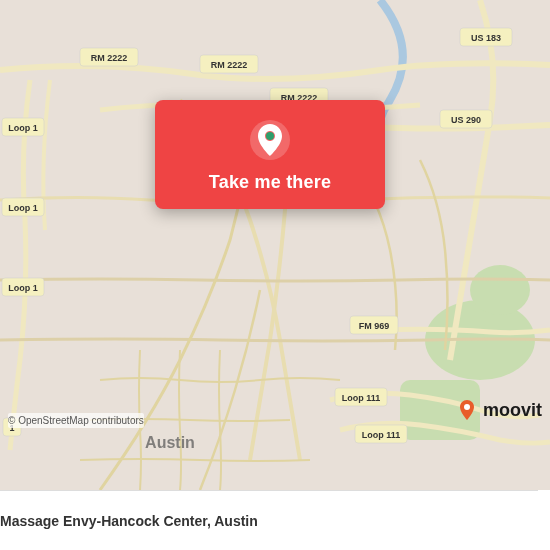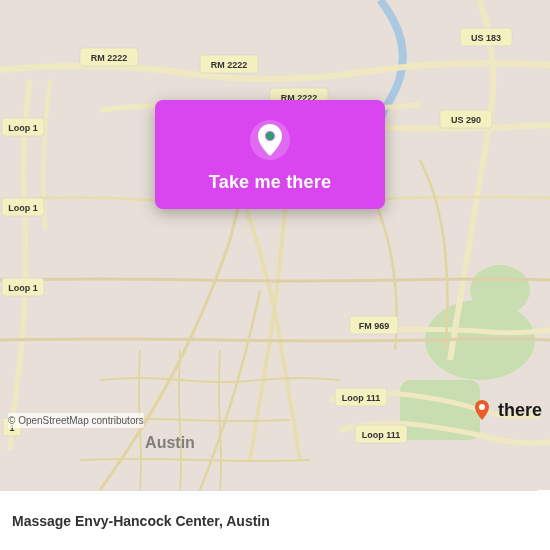--- a/index.html
+++ b/index.html
@@ -27,21 +27,21 @@
       position: absolute;
       top: 0; left: 0;
     }
 
     
     #card {
       position: absolute;
       top: 100px;
       left: 155px;
       width: 230px;
-      background: #d946ef;
+      background: #ef4444;
       border-radius: 8px;
       display: flex;
       flex-direction: column;
       align-items: center;
       padding: 18px 16px 16px 16px;
       box-shadow: 0 4px 16px rgba(0,0,0,0.3);
       z-index: 10;
     }
 
     #card-icon {
@@ -58,21 +58,21 @@
     }
 
     
     #bottom-bar {
       width: 538px;
       height: 60px;
       background: white;
       display: flex;
       flex-direction: column;
       justify-content: center;
-      padding: 0 12px;
+      padding: 0 0;
       border-top: 1px solid #ddd;
       position: absolute;
       bottom: 0;
       left: 0;
     }
 
     #place-name {
       font-size: 14px;
       font-weight: 600;
       color: #333;
@@ -211,19 +211,19 @@
 
   <div id="attribution">
     <span>© OpenStreetMap contributors</span>
   </div>
 
   <div id="moovit-logo">
     <svg id="moovit-pin" viewBox="0 0 24 24" xmlns="http://www.w3.org/2000/svg">
       <path d="M12 2C8.13 2 5 5.13 5 9C5 14.25 12 22 12 22C12 22 19 14.25 19 9C19 5.13 15.87 2 12 2Z" fill="#e85d2a"></path>
       <circle cx="12" cy="9" r="3" fill="white"></circle>
     </svg>
-    <span id="moovit-text">there</span>
+    <span id="moovit-text">moovit</span>
   </div>
 </div>
 
 <div id="bottom-bar">
   <span id="place-name">Massage Envy-Hancock Center, Austin</span>
 </div>
 
 </body></html>

